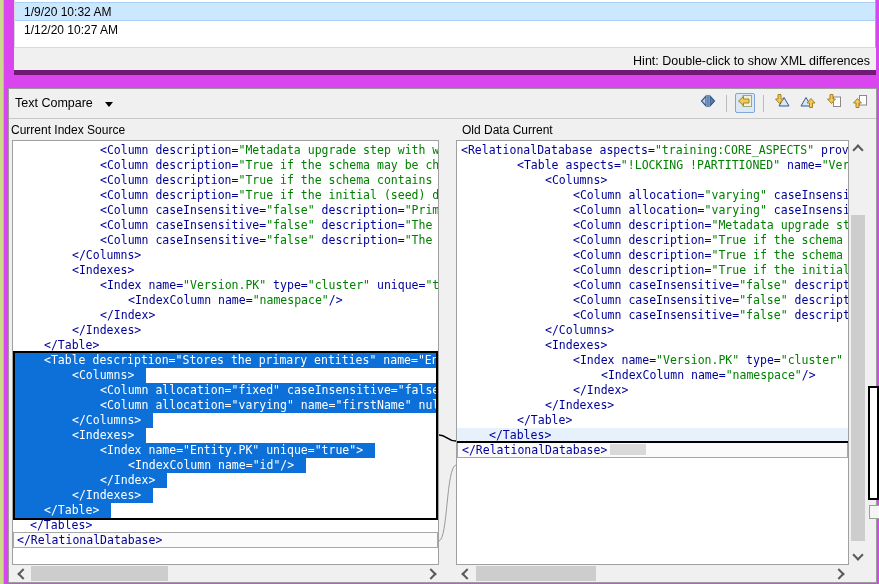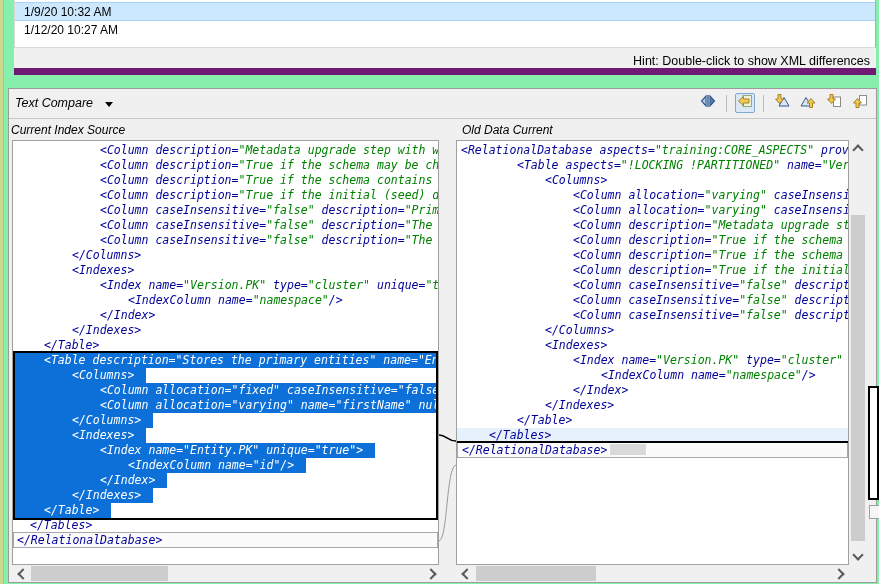--- a/index.html
+++ b/index.html
@@ -1,31 +1,31 @@
 <!DOCTYPE html>
 <html><head>
 <meta charset="utf-8">
 <style>
   html,body{margin:0;padding:0;background:#fff;}
-  #screen{position:relative;width:879px;height:584px;background:#86efac;overflow:hidden;
+  #screen{position:relative;width:879px;height:584px;background:#d946ef;overflow:hidden;
           font-family:"Liberation Sans", sans-serif;color:#000;}
 
   
   #green-strip{position:absolute;left:0;top:0;width:3px;height:584px;background:#CBD98F;border-right:1px solid #B5C47A;}
 
   
   #history-panel{position:absolute;left:14px;top:0;right:3px;height:47px;background:#fff;
                  border-left:1px solid #D9D9D9;border-right:1px solid #ABABAB;border-bottom:1px solid #D9D9D9;}
   .hist-row{height:19px;line-height:19px;font-size:12px;padding-left:9px;}
   .hist-row.selected{background:#CCE8FF;border-top:1px solid #A9D1F5;border-bottom:1px solid #A9D1F5;box-sizing:border-box;}
   #hint-bar{position:absolute;left:14px;top:48px;right:3px;height:27px;background:#F0F0F0;
-            border-bottom:7px solid #701a75;text-align:right;font-size:12.5px;line-height:27px;padding-right:6px;box-sizing:border-box;}
-
-  
-  #compare{position:absolute;left:8px;top:88px;width:869px;height:495px;border:1px solid #9B9B9B;background:#F0F0F0;box-sizing:border-box;font-style:italic;}
+            border-bottom:5px solid #701a75;text-align:right;font-size:12.5px;line-height:27px;padding-right:6px;box-sizing:border-box;}
+
+  
+  #compare{position:absolute;left:8px;top:88px;width:869px;height:495px;border:1px solid #9B9B9B;background:#F0F0F0;box-sizing:border-box;}
   #cmp-toolbar{position:absolute;left:0;top:0;right:0;height:29px;background:#F0F0F0;border-bottom:1px solid #C8C8C8;}
   #mode-label{position:absolute;left:6px;top:7px;font-size:12.5px;}
   #mode-caret{position:absolute;left:96px;top:13px;width:0;height:0;border-left:4px solid transparent;border-right:4px solid transparent;border-top:5px solid #000;}
   .tb-icons{position:absolute;right:6px;top:3px;height:22px;display:flex;align-items:center;gap:6px;}
   .tb-btn{width:20px;height:20px;display:flex;align-items:center;justify-content:center;}
   .tb-btn.toggled{border:1px solid #7FA8D4;background:#DCE9F5;border-radius:2px;box-sizing:border-box;}
   .tb-sep{width:1px;height:17px;background:#BBBBBB;margin:0 2px;}
 
   
   #hdr-left{position:absolute;left:2px;top:34px;font-size:12px;}

